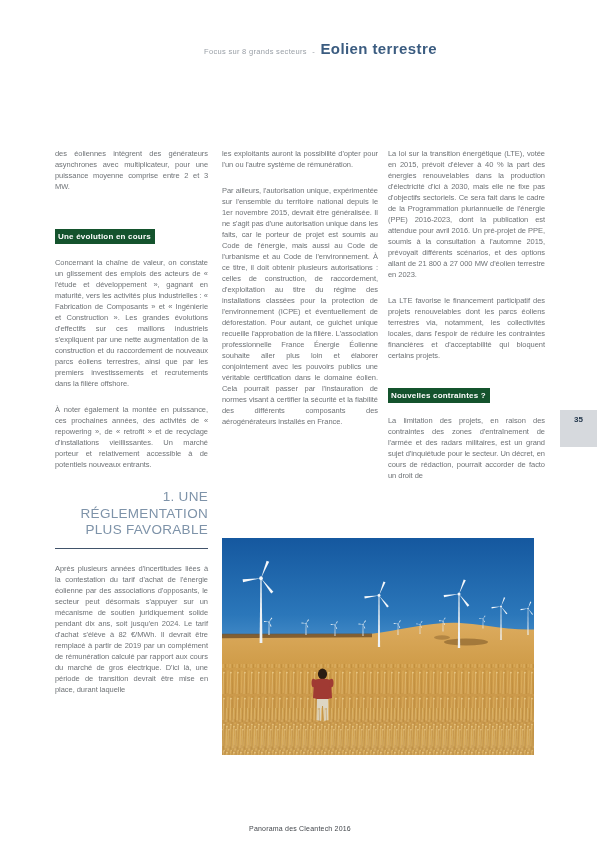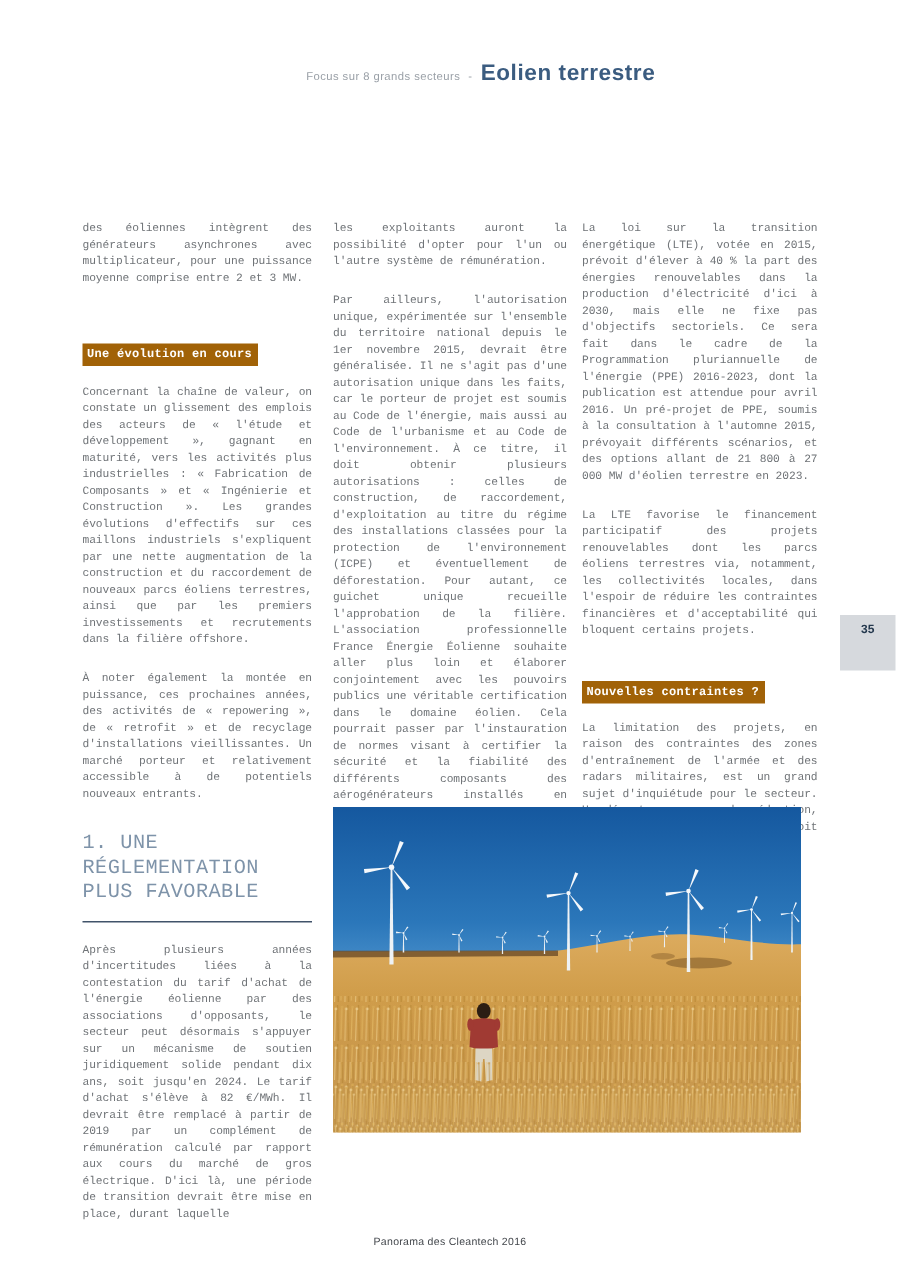--- a/index.html
+++ b/index.html
@@ -8,33 +8,33 @@
     font-family:"Liberation Sans","DejaVu Sans",sans-serif;overflow:hidden;
   }
   
   .hdr{position:absolute;top:40px;left:0;width:100%;text-align:center;
        font-size:7.5px;color:#8f959c;letter-spacing:.3px;}
   .hdr .crumb{color:#9aa0a7;padding-left:41px;}
   .hdr .dash{color:#9aa0a7;margin:0 3px;}
   .hdr .sect{color:#3b5c80;font-weight:bold;font-size:15px;letter-spacing:.4px;}
   
   .col{position:absolute;top:148px;font-size:7.5px;line-height:11px;color:#6f7377;
-       text-align:justify;letter-spacing:-0.05px;font-family:Liberation Mono, monospace;}
+       text-align:justify;letter-spacing:-0.05px;}
   .col-left{left:55px;width:153px;}
   .col-mid{left:222px;width:156px;}
   .col-right{left:388px;width:157px;}
   .col p{margin:0 0 15px 0;}
   
-  .badge{display:inline-block;background:#a16207;color:#ffffff;font-weight:bold;
+  .badge{display:inline-block;background:#14532d;color:#ffffff;font-weight:bold;
          font-size:8px;line-height:9px;padding:3px 4px 3px 3px;letter-spacing:.2px;}
   .badge-left{margin:22px 0 13px 0;}
   .badge-right{margin:12px 0 12px 0;}
   
   .sec-heading{margin:19px 0 0 0;font-weight:normal;color:#7e93a9;
-               font-size:13.5px;line-height:16.5px;letter-spacing:.3px;text-align:left;}
+               font-size:13.5px;line-height:16.5px;letter-spacing:.3px;text-align:right;}
   .sec-heading .hline{display:block;}
   .rule{border:0;border-top:1.6px solid #41536a;margin:9px 0 14px 0;}
   
   .photo{position:absolute;left:222px;top:538px;width:312px;height:217px;margin:0;}
   .photo svg{display:block;}
   
   .page-tab{position:absolute;left:560px;top:410px;width:37px;height:37px;
             background:#d6d9dd;color:#24384d;font-weight:bold;font-size:8px;
             line-height:19px;text-align:center;}
   

